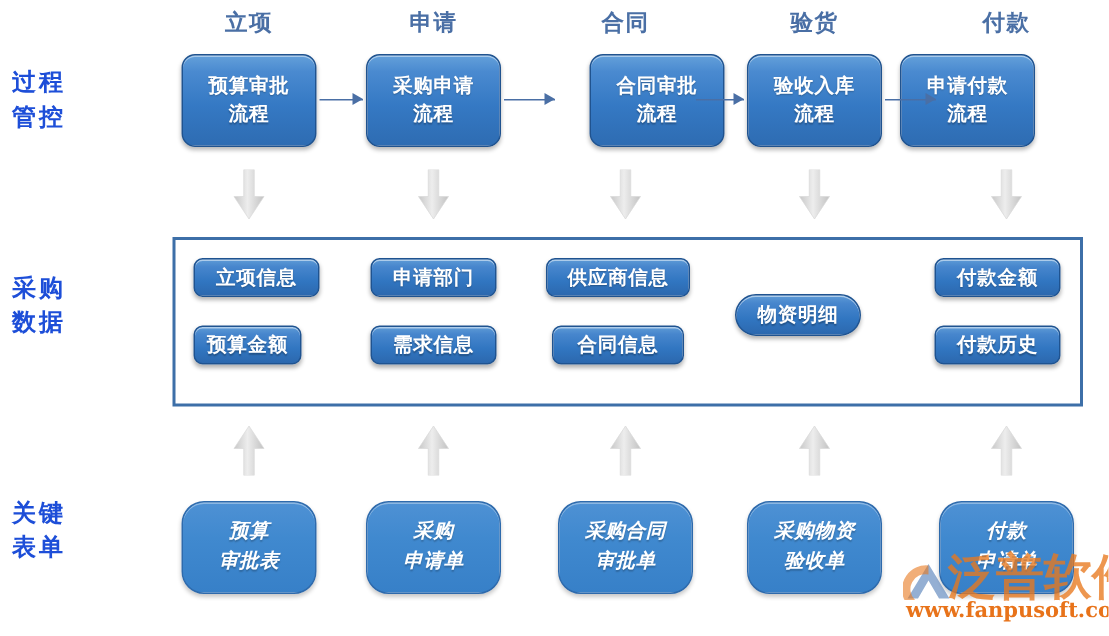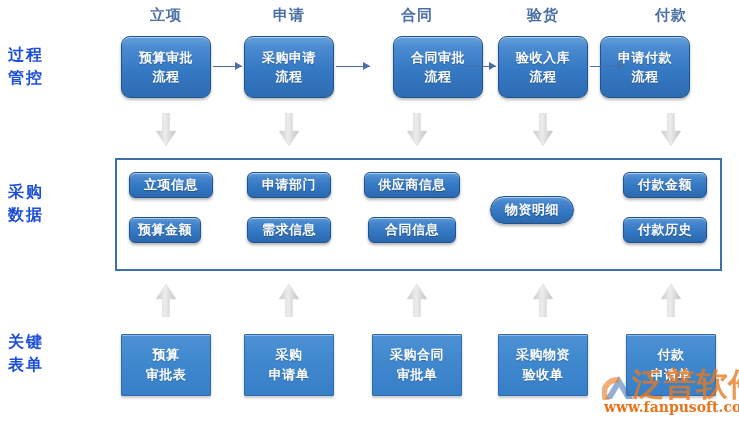--- a/index.html
+++ b/index.html
@@ -107,35 +107,36 @@
   }
   .data-pill.tall{
     height:28px;
     border-radius:17px;
   }
 
   
   .form-box{
     position:absolute;
     width:90px;height:62px;
-    border-radius:1px;
+    border-radius:15px;
     border:1px solid #2E6AAC;
     background:linear-gradient(to bottom,#4E91D4 0%,#4089CF 40%,#3780C8 100%);
     box-shadow:0 2px 3px rgba(0,0,0,0.22), inset 0 1px 0 rgba(255,255,255,0.35);
     color:#ffffff;
     font-size:13px;
     font-weight:bold;
     line-height:20px;
     display:flex;
     flex-direction:column;
     align-items:center;
     justify-content:center;
     letter-spacing:0.5px;
     text-shadow:0 1px 1px rgba(0,0,0,0.22);
     box-sizing:border-box;
+    font-style:italic;
   }
   .form-box span{display:block;text-align:center;}
 
   
   .watermark{
     position:absolute;
     left:600px;top:371px;
     width:139px;height:48px;
     pointer-events:none;
   }

